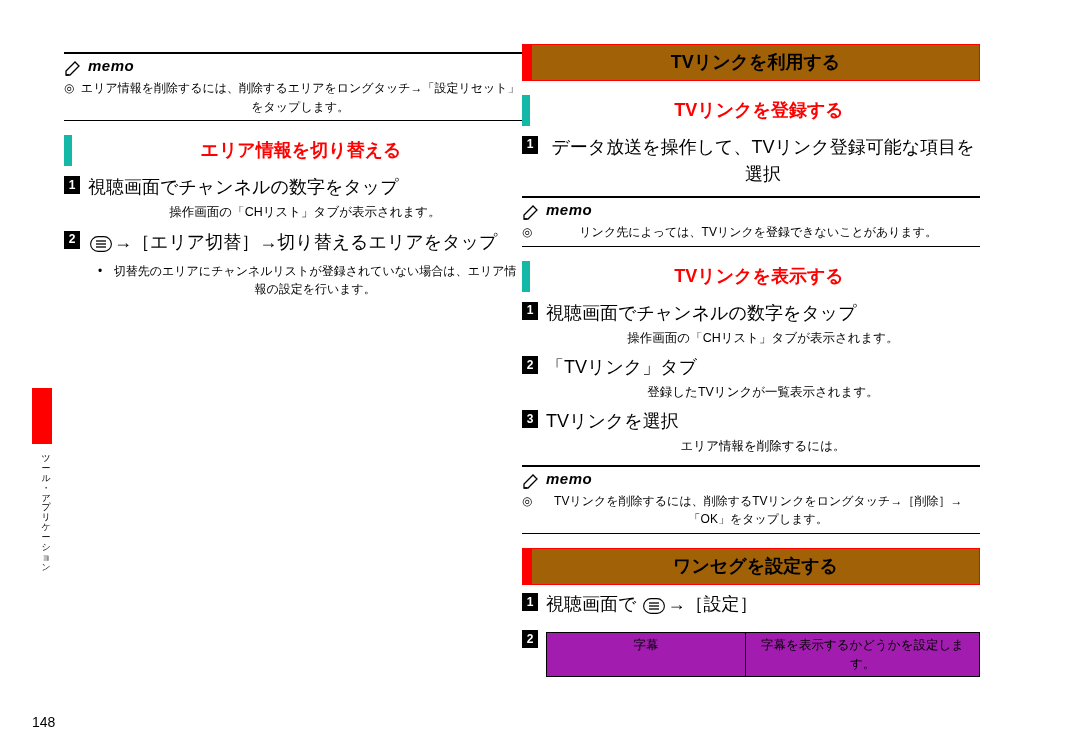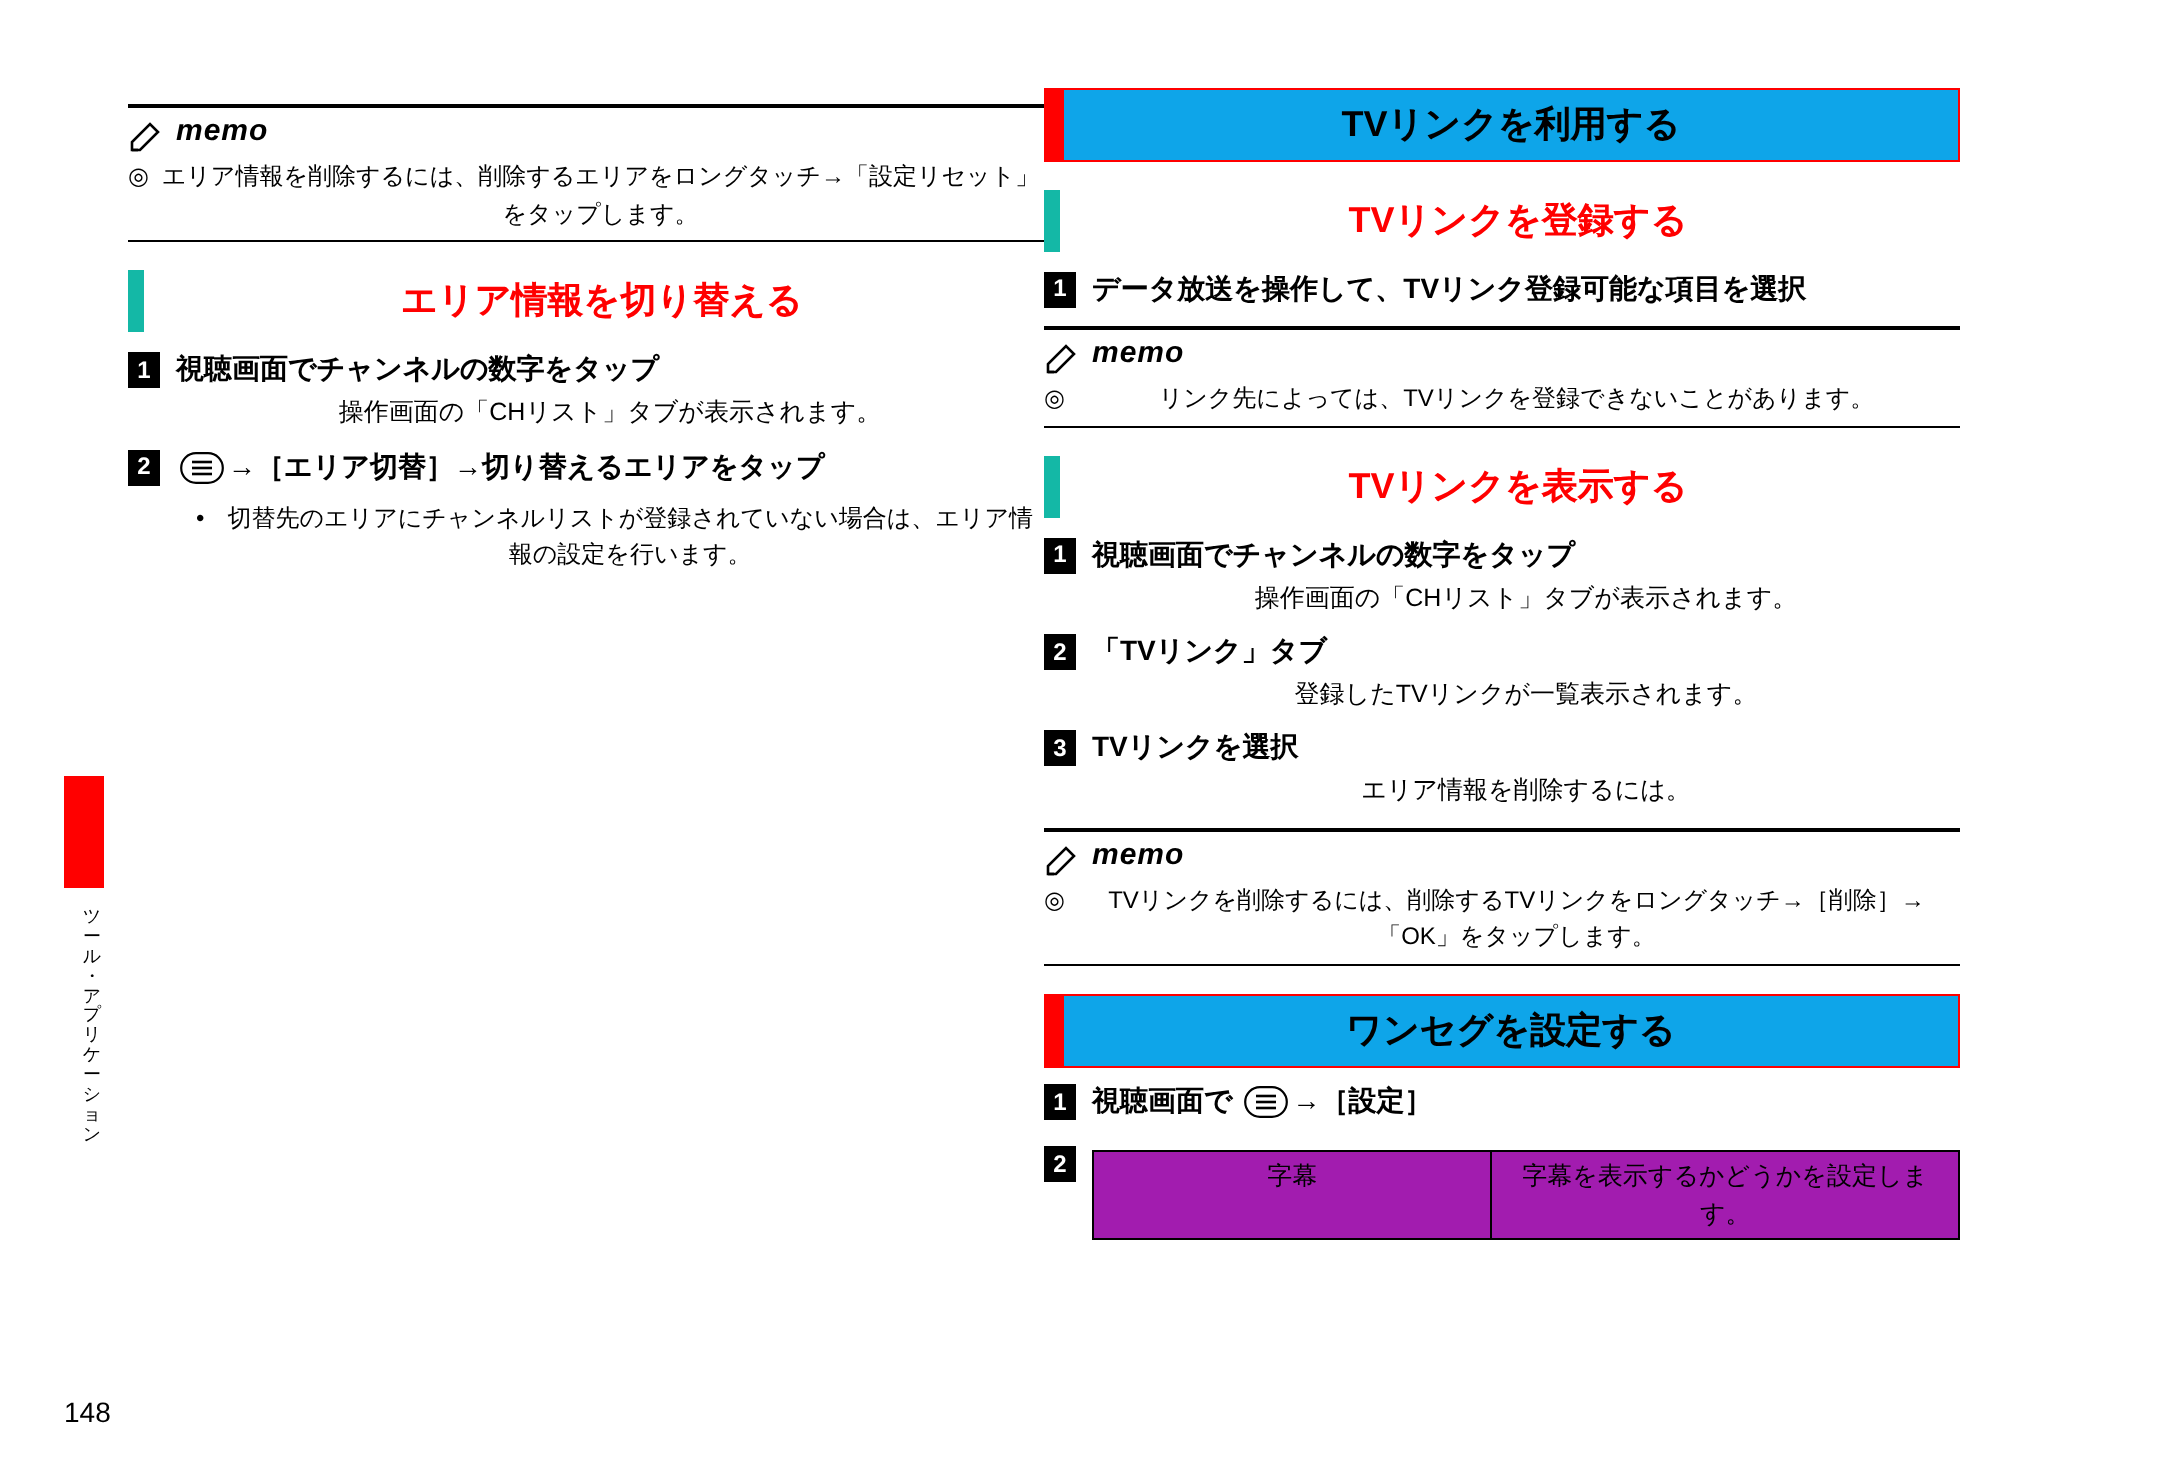--- a/index.html
+++ b/index.html
@@ -33,21 +33,21 @@
     width: 12px;
     font-size: 9px;
     line-height: 1.1;
     text-align: center;
     letter-spacing: 0;
   }
   .side-label span { display: block; }
   .page-number {
     position: absolute;
     left: 32px;
-    bottom: 16px;
+    bottom: 0;
     font-size: 14px;
   }
   .columns {
     display: flex;
     text-align: center;
   }
   .col {
     width: 458px;
     flex: 0 0 458px;
   }
@@ -92,21 +92,21 @@
   .h-red {
     border-left: 8px solid #14b8a6;
     padding: 2px 0 1px 8px;
     color: #ff0000;
     font-weight: bold;
     font-size: 18px;
     margin: 14px 0 8px 0;
   }
   
   .h-box {
-    background: #0ea5e9;
+    background: #a16207;
     border: 1px solid #ff0000;
     border-left: 10px solid #ff0000;
     padding: 4px 8px 3px 8px;
     font-size: 18px;
     font-weight: bold;
     color: #000;
     margin: 0 0 6px 0;
   }
   
   .step {
@@ -122,22 +122,22 @@
     background: #000;
     color: #fff;
     font-size: 12px;
     font-weight: bold;
     display: flex;
     align-items: center;
     justify-content: center;
     margin-top: 2px;
   }
   .step .step-title {
-    font-weight: bold;
-    font-size: 14px;
+    font-weight: normal;
+    font-size: 18px;
     line-height: 1.5;
   }
   .step-desc {
     margin: 2px 0 6px 24px;
     font-size: 12.5px;
     line-height: 1.55;
   }
   .step-note {
     margin: 2px 0 6px 34px;
     font-size: 12px;

